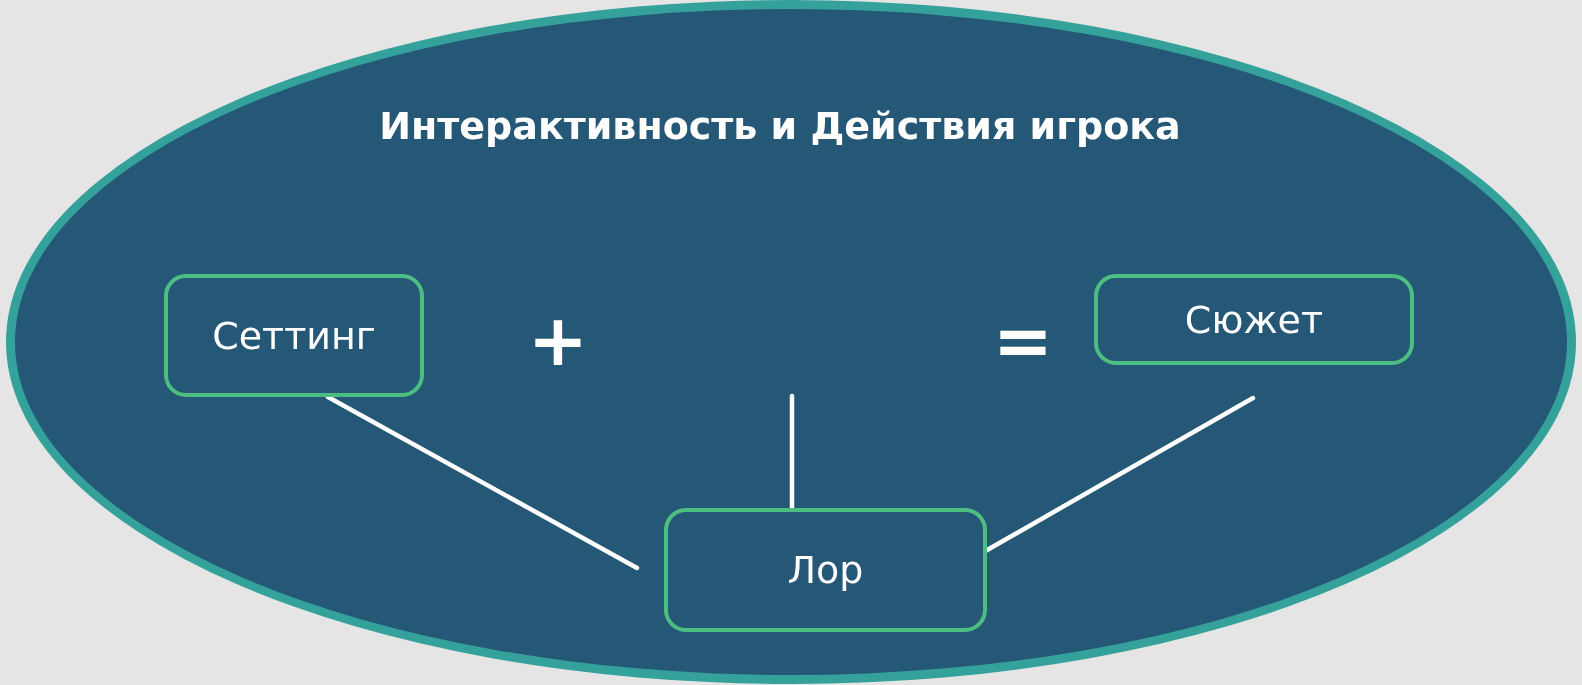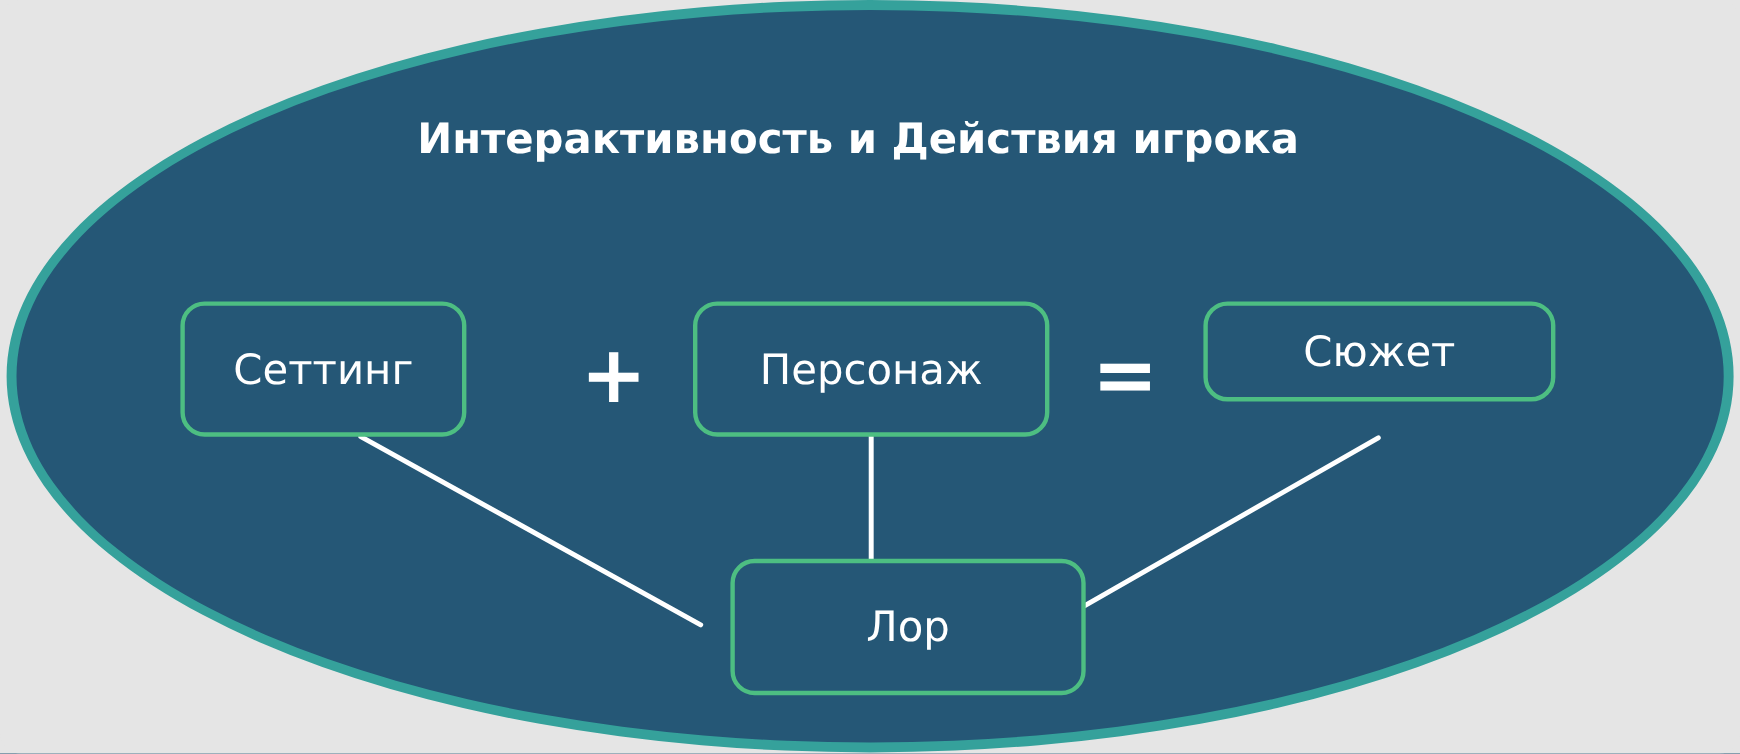--- a/index.html
+++ b/index.html
@@ -16,21 +16,20 @@
     background: var(--page_bg);
     font-family: "DejaVu Sans", "Liberation Sans", sans-serif;
     overflow: hidden;
   }
   .stage {
     position: relative;
     width: 1582px;
     height: 685px;
     background: var(--page_bg);
     overflow: hidden;
-    border-radius: 19px;
   }
   .ellipse {
     position: absolute;
     left: 6px;
     top: 0px;
     width: 1570px;
     height: 684px;
     background: var(--ellipse_fill);
     border: 9px solid var(--ellipse_border);
     border-radius: 50%;
@@ -100,23 +99,20 @@
       <line x1="792" y1="396" x2="792" y2="510"></line>
       <line x1="1253" y1="398" x2="954" y2="569"></line>
     </svg>
 
   <div class="node node-setting">
     <span>Сеттинг</span>
   </div>
 
   <div class="operator operator-plus">+</div>
 
-  <div class="node node-character">
-    <span>Персонаж</span>
-  </div>
 
   <div class="operator operator-equals">=</div>
 
   <div class="node node-plot">
     <span>Сюжет</span>
   </div>
 
   <div class="node node-lore">
     <span>Лор</span>
   </div>

